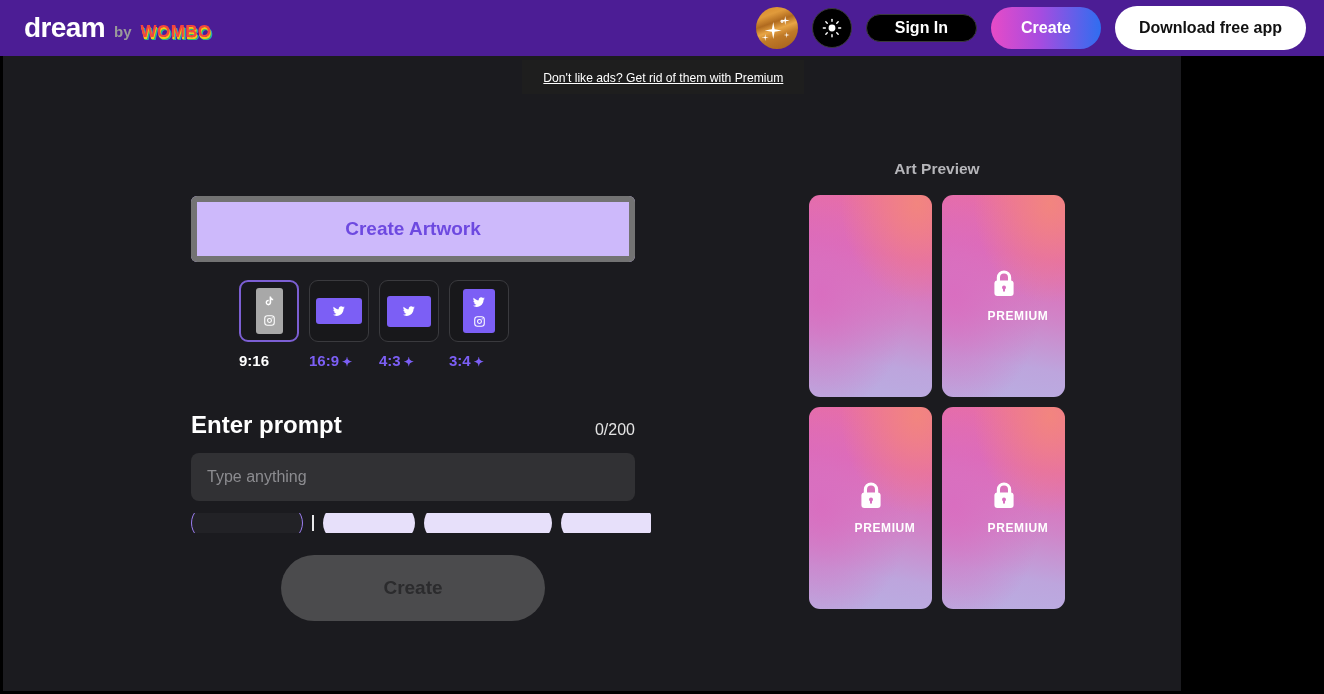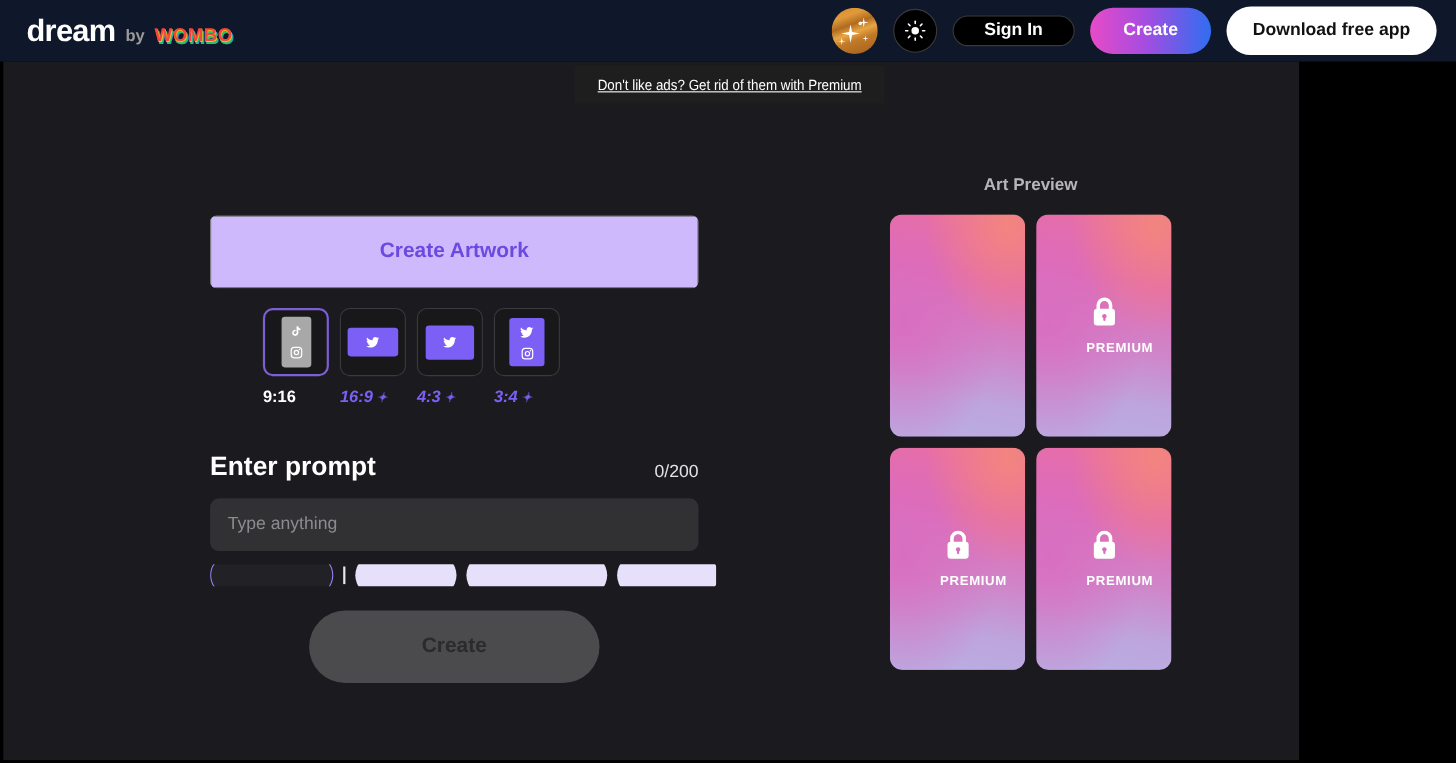--- a/index.html
+++ b/index.html
@@ -12,21 +12,21 @@
   #app {
     position: relative;
     width: 1324px; height: 694px;
     background: #000;
   }
 
   
   .header {
     position: absolute; left: 0; top: 0;
     width: 1324px; height: 56px;
-    background: #0f172a;
+    background: #4c1d95;
     display: flex; align-items: center;
   }
   .logo-wrap {
     display: flex; align-items: baseline; gap: 9px;
     margin-left: 24px;
   }
   .logo-dream {
     color: #ffffff; font-size: 28px; font-weight: bold;
     letter-spacing: -0.6px;
   }
@@ -107,21 +107,21 @@
   .left-col { position: absolute; left: 188px; top: 140px; width: 444px; }
 
   .tabs {
     display: flex; width: 444px; height: 66px;
     border-radius: 6px; overflow: hidden;
   }
   .tab {
     flex: 1; display: flex; align-items: center; justify-content: center;
     gap: 14px; cursor: pointer; font-size: 19px; font-weight: bold;
   }
-  .tab.active { background: #cdb9fb; color: #6d49e0; border: 1px solid #737373; text-align: right; }
+  .tab.active { background: #cdb9fb; color: #6d49e0; border: 6px solid #737373; text-align: right; }
   .tab.inactive { background: #6d6187; color: #b8b3c4; }
   .beta-badge {
     background: #7b5ed6; color: #fff; font-size: 10.5px; font-weight: bold;
     letter-spacing: 0.5px; padding: 5px 9px; border-radius: 4px;
   }
 
   
   .ratios { display: flex; gap: 10px; margin-top: 18px; margin-left: 48px; }
   .ratio-item { display: flex; flex-direction: column; align-items: flex-start; width: 60px; cursor: pointer; }
   .ratio-box {
@@ -135,21 +135,21 @@
     gap: 6px; border-radius: 3px;
   }
   .thumb.gray { background: #a8a8a8; }
   .thumb.purple { background: #7c5ff5; }
   .t-9-16 { width: 27px; height: 46px; }
   .t-1-1  { width: 33px; height: 33px; }
   .t-16-9 { width: 46px; height: 26px; }
   .t-4-3  { width: 44px; height: 31px; }
   .t-3-4  { width: 32px; height: 44px; }
   .ratio-label { margin-top: 10px; font-size: 15px; font-weight: bold; color: #fff; white-space: nowrap; }
-  .ratio-label.premium { color: #7c5ff5; font-style: italic; }
+  .ratio-label.premium { color: #7c5ff5; }
   .sparkle { display: inline-block; margin-left: 3px; color: #7c5ff5; font-size: 12px; }
 
   
   .prompt-head {
     display: flex; align-items: flex-end; justify-content: space-between;
     margin-top: 42px;
   }
   .prompt-title { color: #fff; font-size: 24px; font-weight: bold; }
   .prompt-count { color: #e3e3e3; font-size: 16px; }
   .prompt-input {

